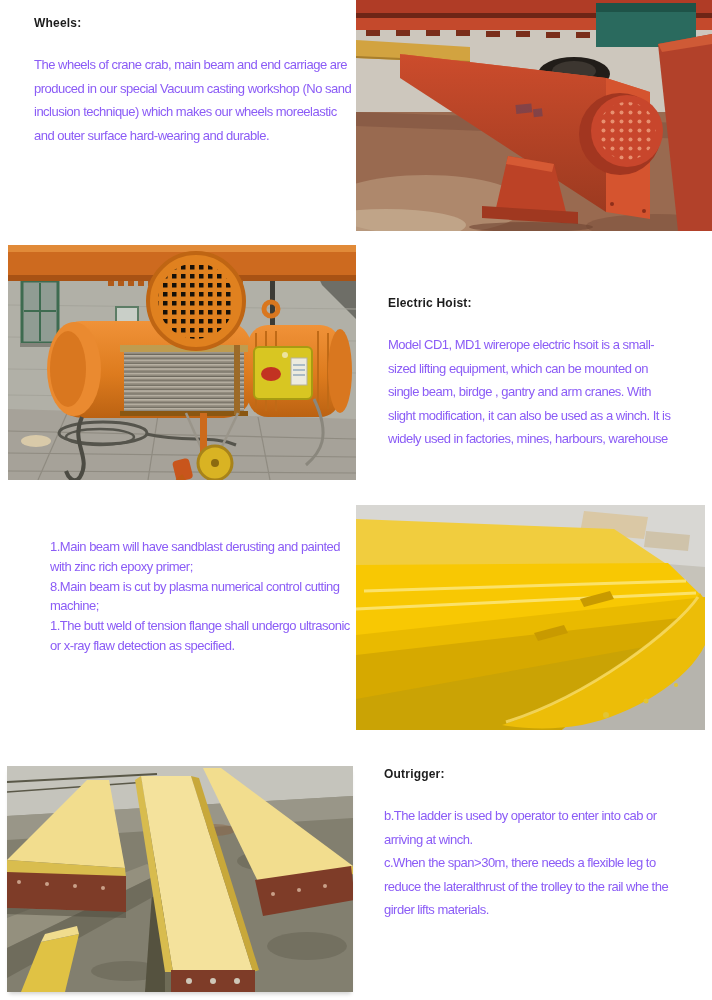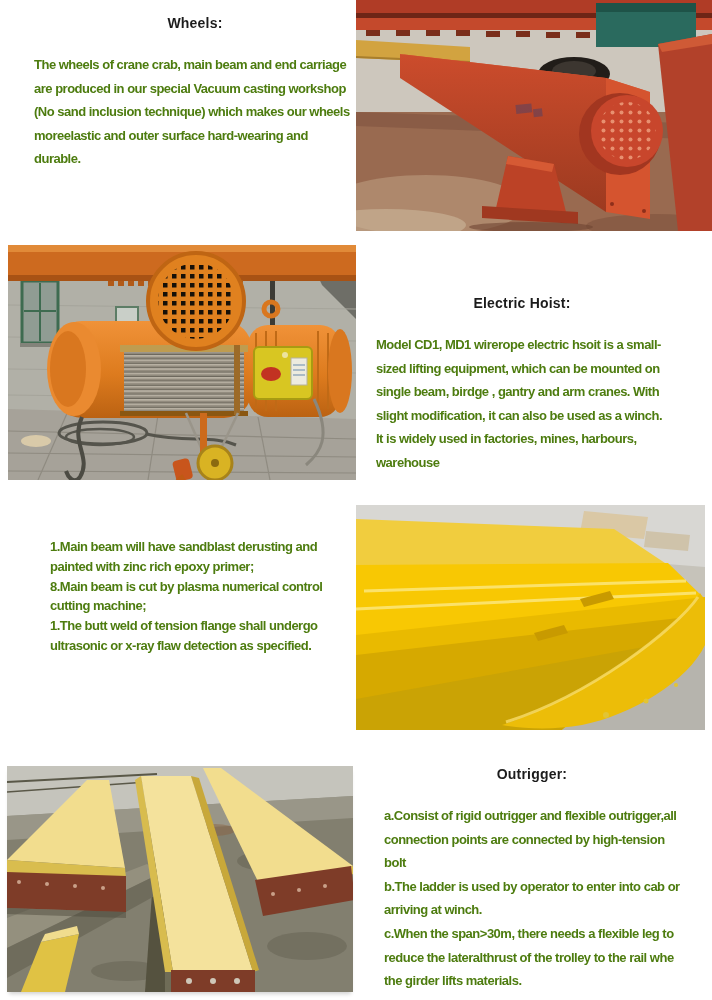--- a/index.html
+++ b/index.html
@@ -2,25 +2,25 @@
 <html><head>
 <meta charset="utf-8">
 <style>
   html,body{margin:0;padding:0;background:#ffffff;}
   #canvas{
     position:relative;width:712px;height:1000px;background:#ffffff;
     font-family:"Liberation Sans",sans-serif;overflow:hidden;
   }
   .text-block{position:absolute;color:#2d2d2d;}
   .heading{
-    margin:0 0 20px 0;font-size:14px;line-height:19px;font-weight:700;
-    color:#1c1c1c;letter-spacing:0.2px;text-align:center;
+    margin:0 0 20px 0;font-size:12px;line-height:19px;font-weight:700;
+    color:#1c1c1c;letter-spacing:0.2px;
   }
   .body-par{
-    margin:0;font-size:13px;letter-spacing:-0.5px;color:#4d7c0f;font-weight:bold;
+    margin:0;font-size:13px;letter-spacing:-0.5px;color:#8b5cf6;
   }
   .lh-loose{line-height:23.6px;}
   .lh-tight{line-height:19.8px;margin-left:16px;}
   .photo{
     position:absolute;margin:0;padding:0;overflow:hidden;
     box-shadow:inset 0 0 0 1px rgba(90,90,90,0.18);
   }
   .photo svg{display:block;width:100%;height:100%;}
   #photo-outrigger{box-shadow:inset 0 0 0 1px rgba(90,90,90,0.18),0 4px 4px -2px rgba(0,0,0,0.18);}
 </style>
@@ -192,21 +192,21 @@
       <rect x="192" y="168" width="7" height="42" fill="#cc6a1c"></rect>
       <circle cx="207" cy="218" r="17" fill="#d9b323" stroke="#a8831a" stroke-width="3"></circle>
       <circle cx="207" cy="218" r="4" fill="#8a6a10"></circle>
       <g transform="rotate(-14 176 224)">
           <rect x="166" y="214" width="17" height="21" rx="4" fill="#c8551c"></rect>
         </g>
       <path d="M176,232 c-12,6 -10,20 3,21 c9,1 13,-7 10,-12" fill="none" stroke="#c05a14" stroke-width="6"></path>
     </svg>
   </figure>
 
-  <section class="text-block" style="left:376px;top:294px;width:292px">
+  <section class="text-block" style="left:388px;top:294px;width:292px">
     <h3 class="heading">Electric Hoist:</h3>
     <p class="body-par lh-loose">Model CD1, MD1 wirerope electric hsoit is a small-sized lifting equipment, which can be mounted on single beam, birdge , gantry and arm cranes. With slight modification, it can also be used as a winch. It is widely used in factories, mines, harbours, warehouse</p>
   </section>
 
   <section class="text-block" style="left:34px;top:537px;width:324px">
     <p class="body-par lh-tight">1.Main beam will have sandblast derusting and painted with zinc rich epoxy primer;</p>
     <p class="body-par lh-tight">8.Main beam is cut by plasma numerical control cutting machine;</p>
     <p class="body-par lh-tight">1.The butt weld of tension flange shall undergo ultrasonic or x-ray flaw detection as specified.</p>
   </section>
 
@@ -291,18 +291,17 @@
           <circle cx="292" cy="124" r="2"></circle>
           <circle cx="318" cy="120" r="2"></circle>
       </g>
       <polygon points="14,226 34,176 72,168 58,226" fill="#e0c244"></polygon>
       <polygon points="34,176 72,168 70,160 38,168" fill="#f0dc8e"></polygon>
     </svg>
   </figure>
 
   <section class="text-block" style="left:384px;top:765px;width:296px">
     <h3 class="heading">Outrigger:</h3>
-    <p class="body-par lh-loose">a.Consist of rigid outrigger and flexible outrigger,all connection points are connected by high-tension bolt</p>
     <p class="body-par lh-loose">b.The ladder is used by operator to enter into cab or arriving at winch.</p>
     <p class="body-par lh-loose">c.When the span&gt;30m, there needs a flexible leg to reduce the lateralthrust of the trolley to the rail whe the girder lifts materials.</p>
   </section>
 
 </div>
 
 </body></html>

